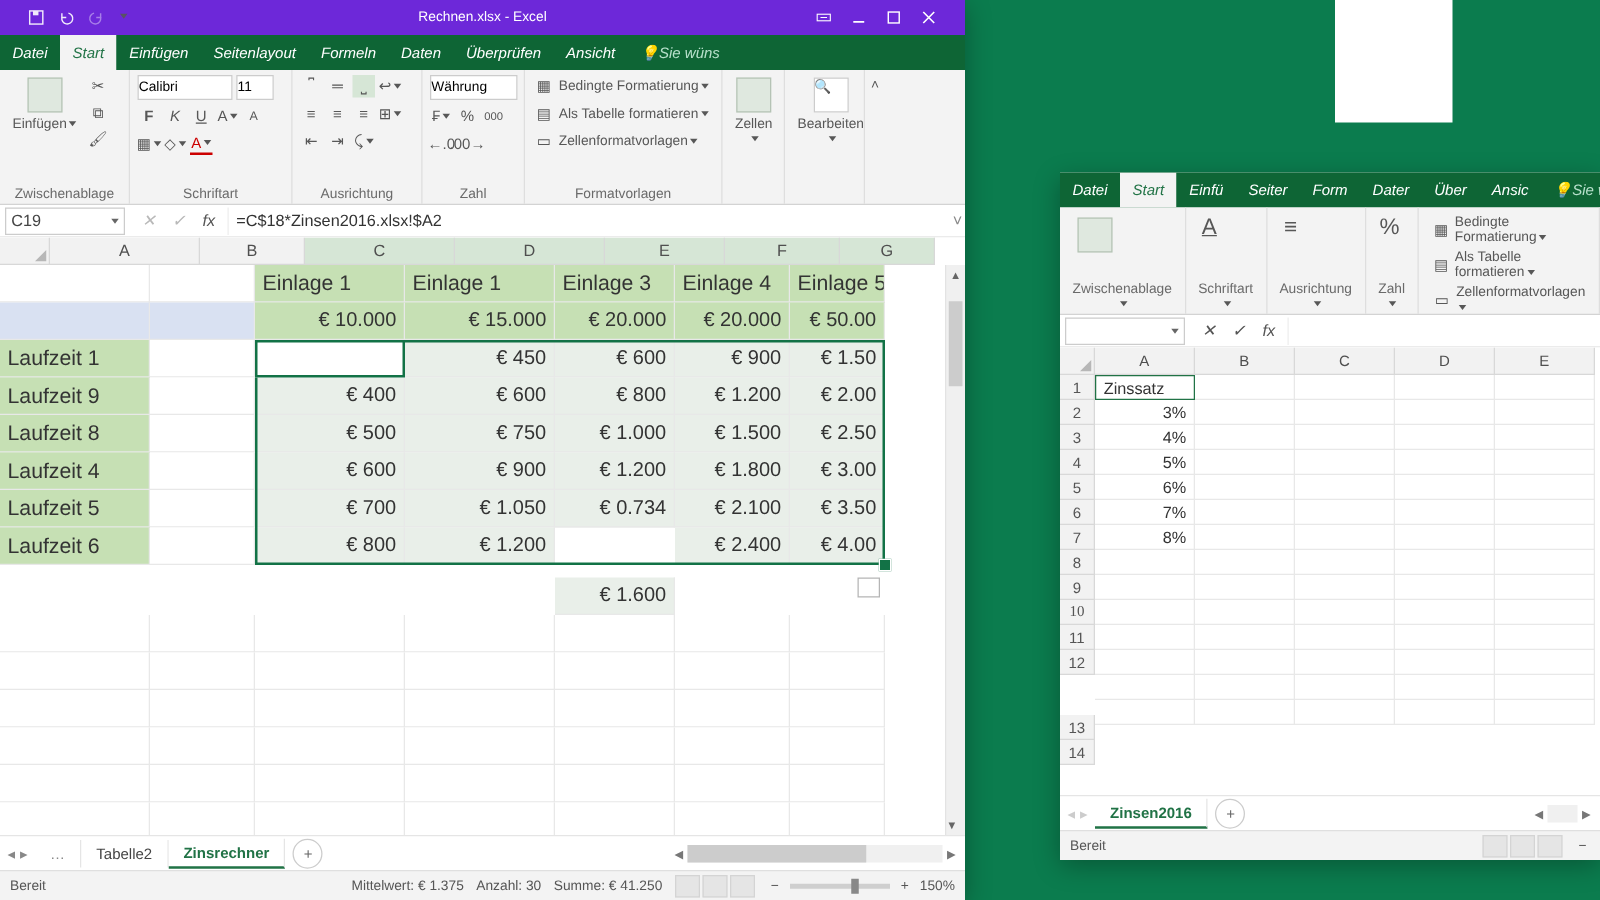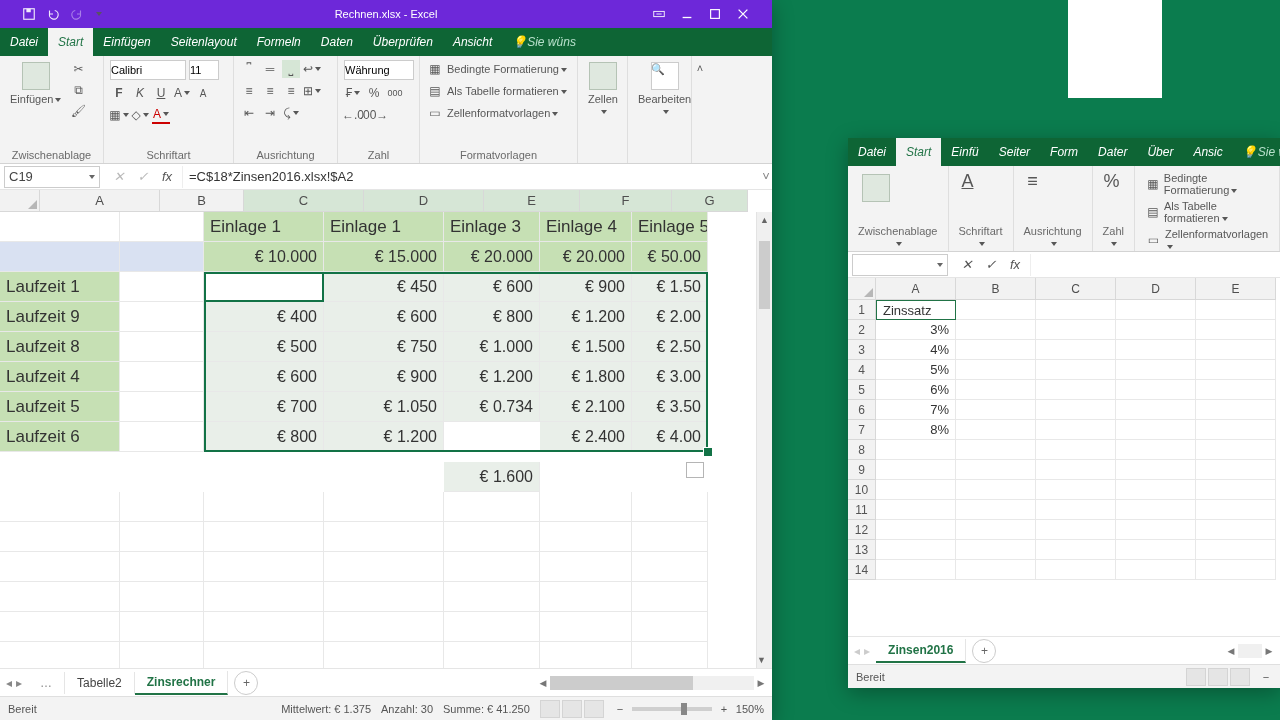--- a/index.html
+++ b/index.html
@@ -588,24 +588,24 @@
       <div class="rowheads" id="w2-rowheads">
           <div class="rowhead" style="height: 20px;">1</div>
           <div class="rowhead" style="height: 20px;">2</div>
           <div class="rowhead" style="height: 20px;">3</div>
           <div class="rowhead" style="height: 20px;">4</div>
           <div class="rowhead" style="height: 20px;">5</div>
           <div class="rowhead" style="height: 20px;">6</div>
           <div class="rowhead" style="height: 20px;">7</div>
           <div class="rowhead" style="height: 20px;">8</div>
           <div class="rowhead" style="height: 20px;">9</div>
-          <div class="rowhead" style="height: 20px;">10</div>
+          <div class="rowhead" style="height: 20px; font-family: Liberation Serif, serif;">10</div>
           <div class="rowhead" style="height: 20px;">11</div>
           <div class="rowhead" style="height: 20px;">12</div>
-          <div class="rowhead" style="height: 20px;">13</div>
+          <div class="rowhead" style="height: 20px; margin-top: 32px;">13</div>
           <div class="rowhead" style="height: 20px;">14</div>
         </div>
       <div class="cells" id="w2-cells">
           <div class="crow">
             <div class="cell selC" style="width: 80px; height: 20px; justify-content: flex-start;">Zinssatz</div>
             <div class="cell" style="width: 80px; height: 20px;"></div>
             <div class="cell" style="width: 80px; height: 20px;"></div>
             <div class="cell" style="width: 80px; height: 20px;"></div>
             <div class="cell" style="width: 80px; height: 20px;"></div>
           </div>

